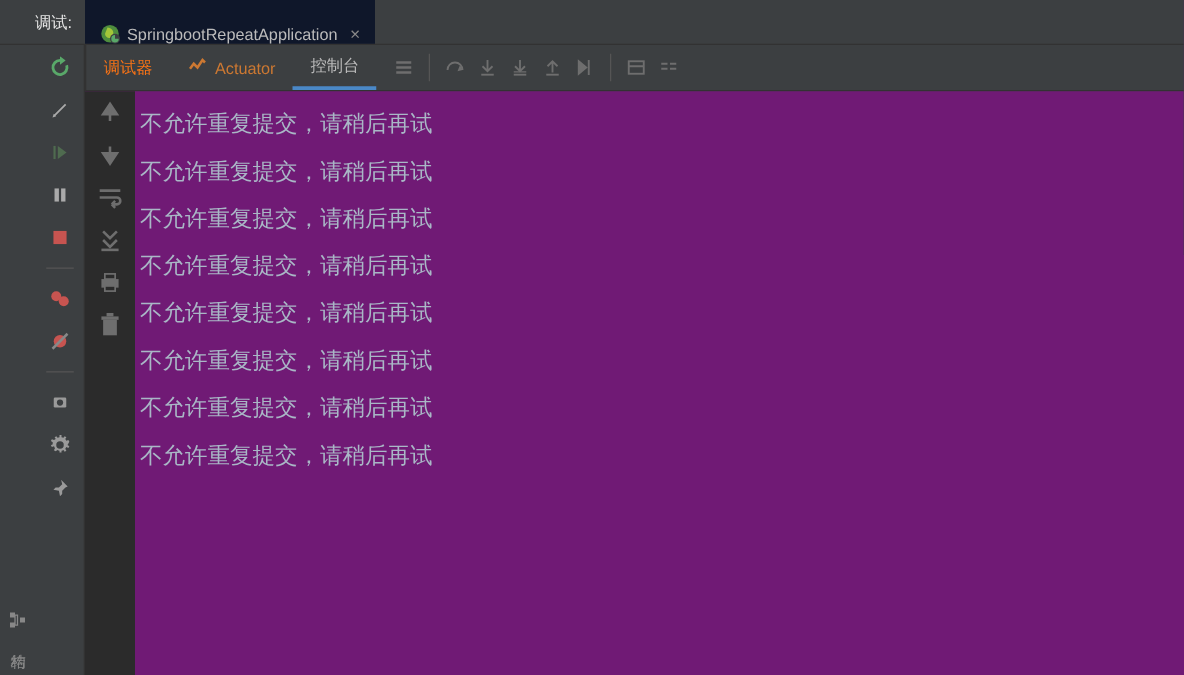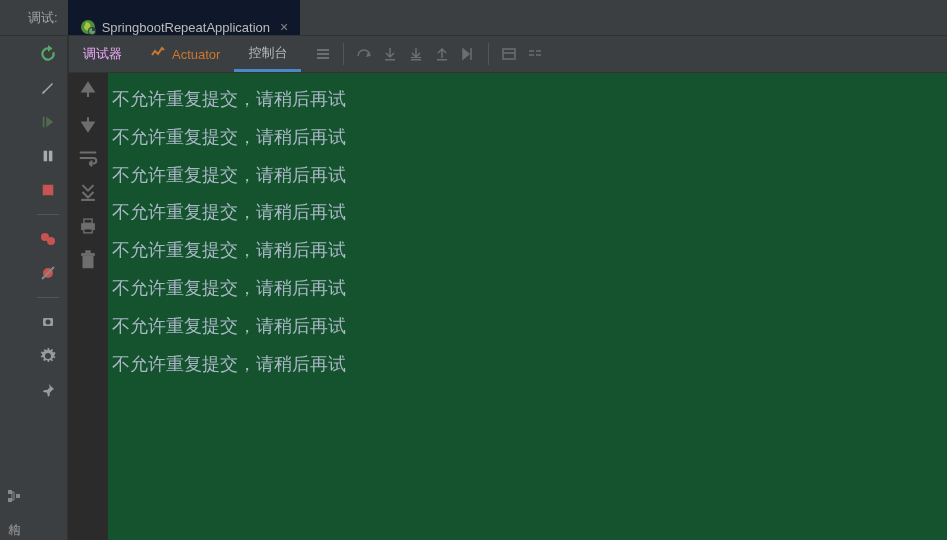--- a/index.html
+++ b/index.html
@@ -18,21 +18,21 @@
   .top-bar {
     grid-column: 1 / 4;
     grid-row: 1;
     display: flex;
     align-items: center;
     background: #3c3f41;
     border-bottom: 1px solid #323232;
   }
   .top-bar .debug-label {
     padding: 0 10px 0 28px;
-    color: #a3a3a3;
+    color: #e5e5e5;
     font-size: 13px;
   }
   .run-tab {
     display: flex;
     align-items: flex-end;
     gap: 6px;
     height: 100%;
     padding: 0 12px;
     color: #bbbbbb;
     background: #0f172a;
@@ -48,21 +48,21 @@
     align-items: stretch;
     background: #3c3f41;
     border-bottom: 1px solid #323232;
     border-left: 1px solid #323232;
   }
   .sub-tab {
     display: flex;
     align-items: center;
     gap: 6px;
     padding: 0 14px;
-    color: #f0abfc;
+    color: #f97316;
     font-size: 13px;
   }
   .sub-tab.active {
     color: #bbbbbb;
     border-bottom: 3px solid #4a88c7;
   }
   .sub-tab.actuator { color: #cc7832; }
   .toolbar {
     display: flex;
     align-items: center;
@@ -117,21 +117,21 @@
   .dbg-btn {
     width: 24px; height: 24px;
     display:flex; align-items:center; justify-content:center;
   }
   .dbg-sep { width: 22px; height: 1px; background: #555; margin: 2px 0; }
 
   
   .content {
     grid-column: 3;
     grid-row: 3;
-    background: #14532d;
+    background: #701a75;
     display: flex;
     justify-content: center;
   }
   .gutter {
     width: 40px;
     padding-top: 6px;
     display:flex;
     flex-direction:column;
     align-items:center;
     gap:12px;

